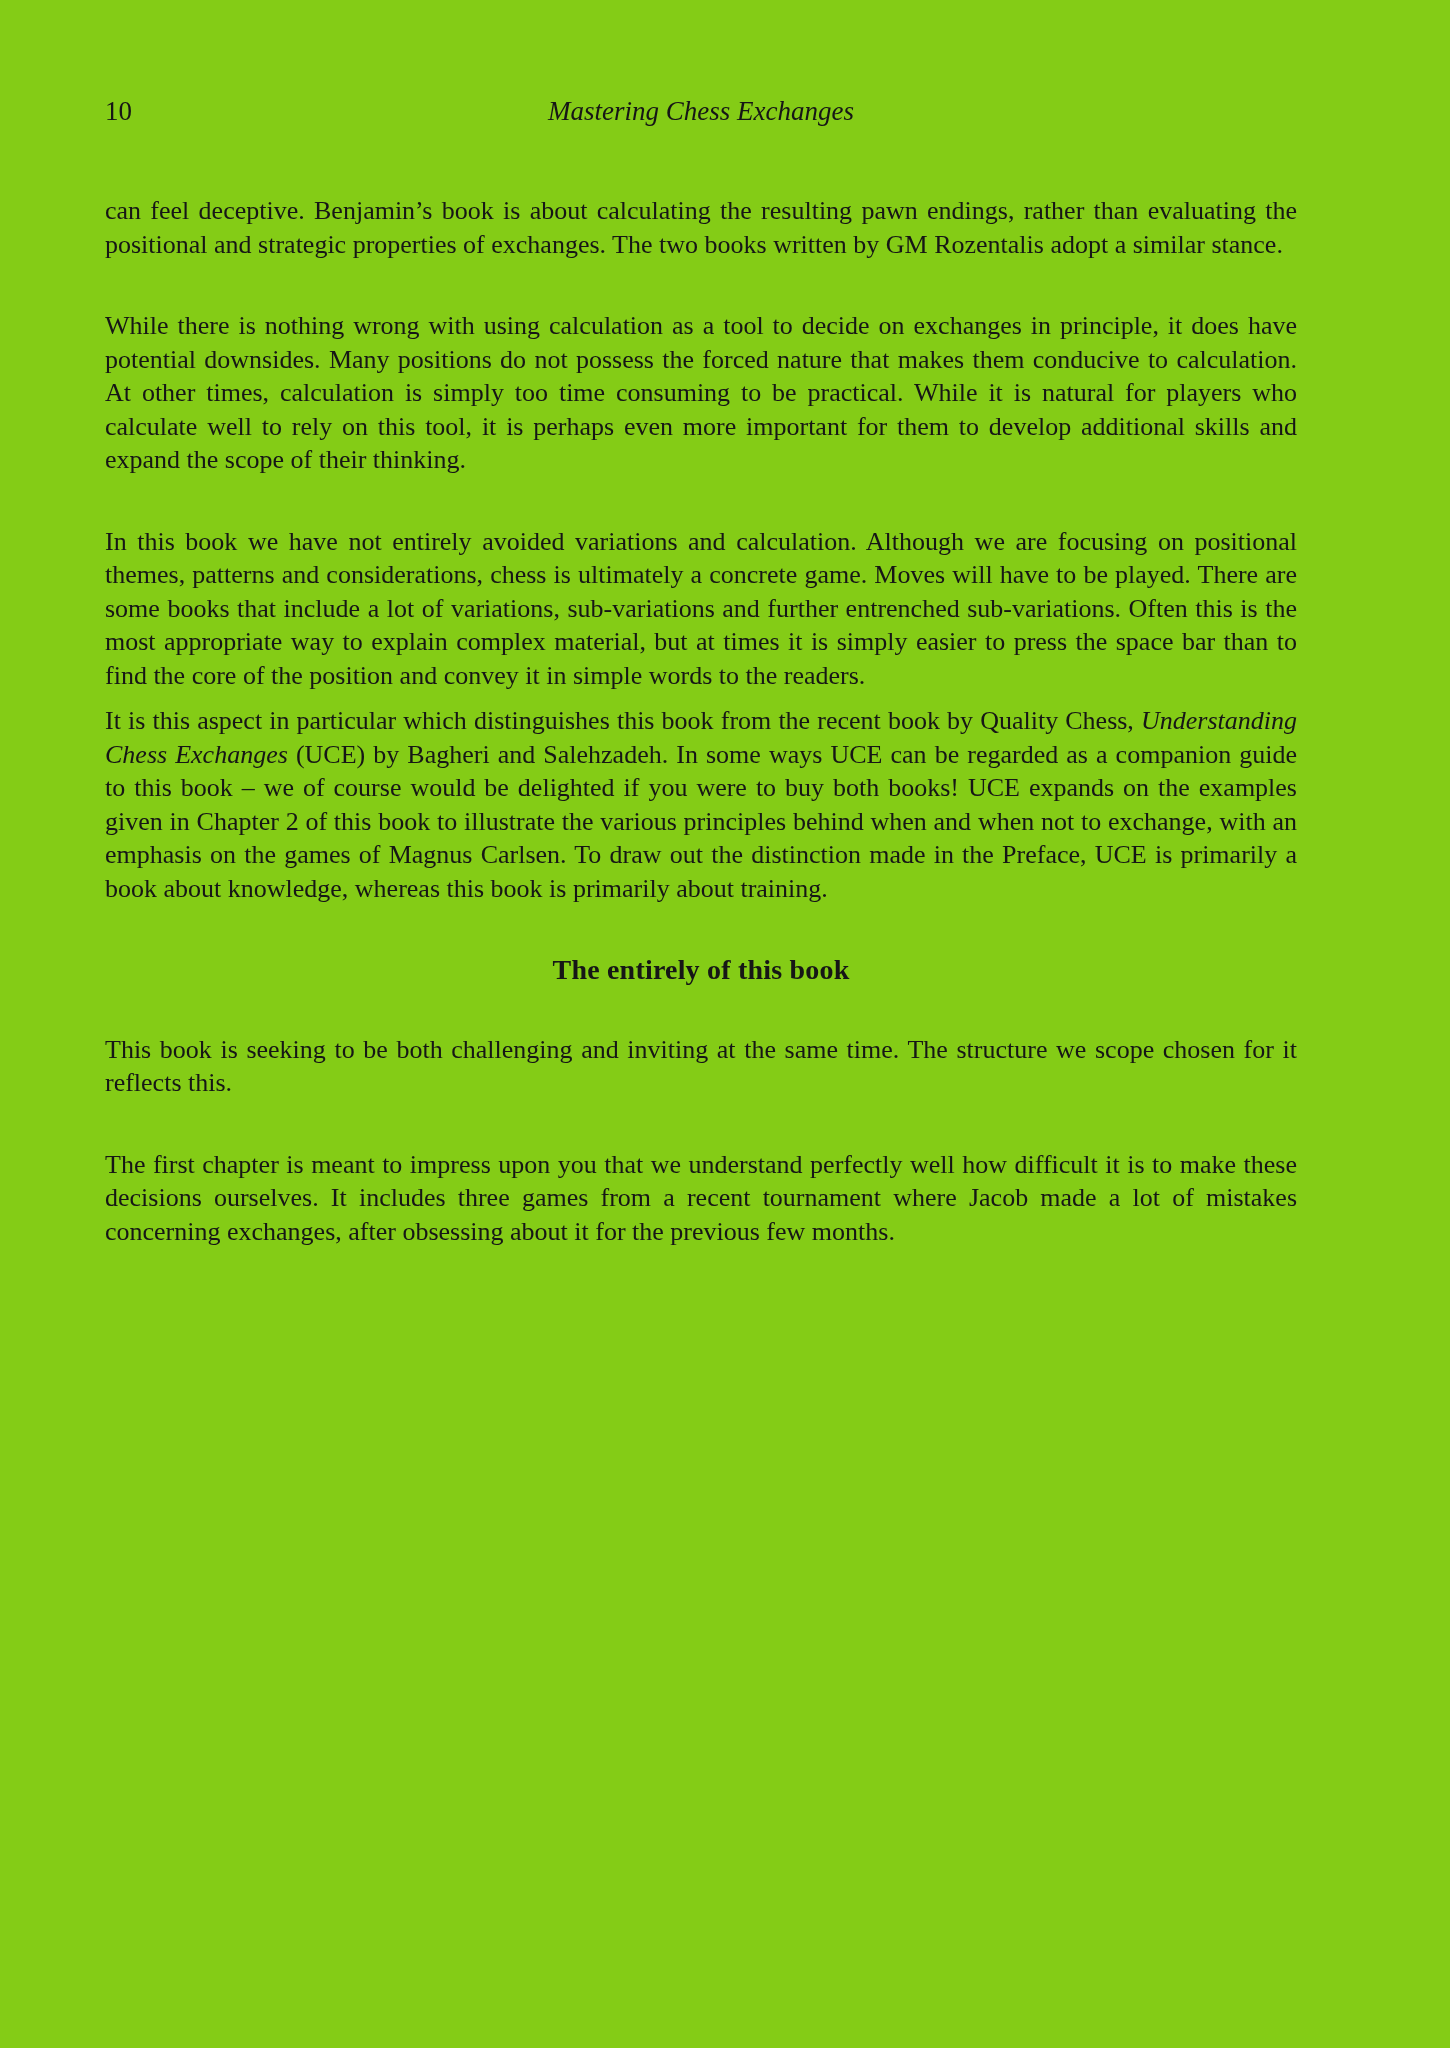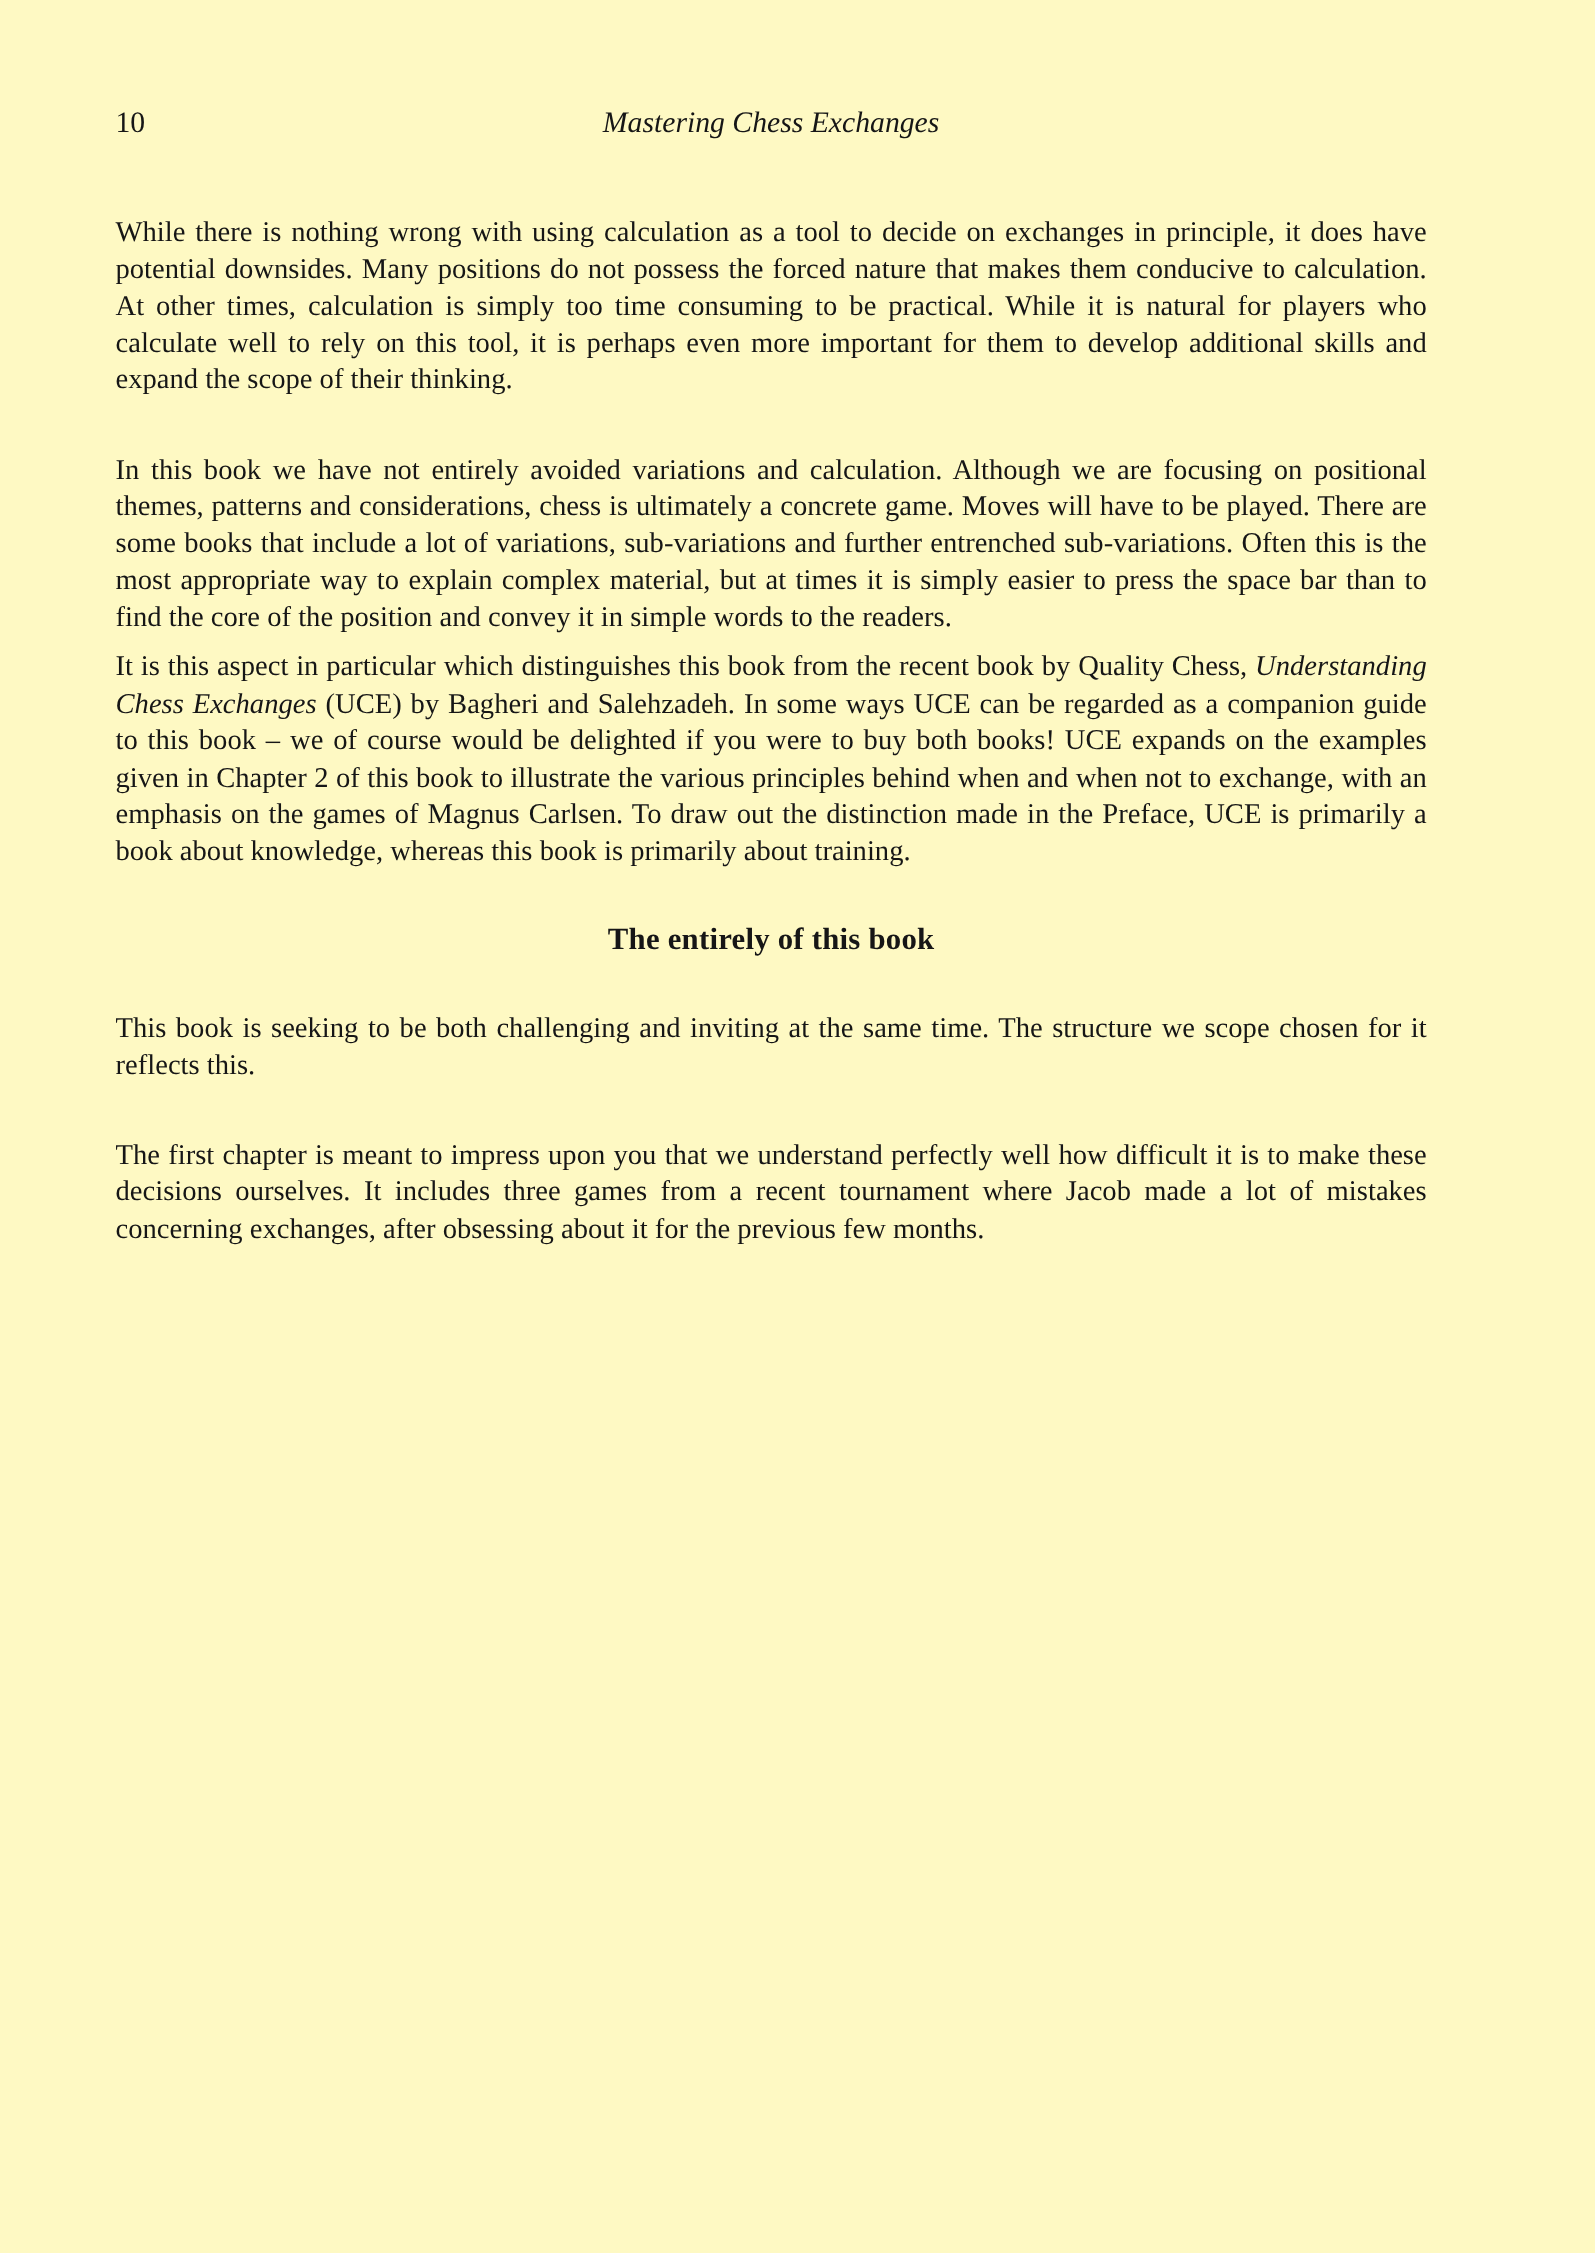--- a/index.html
+++ b/index.html
@@ -5,21 +5,21 @@
   html, body {
     margin: 0;
     padding: 0;
     background: #e8e8e8;
   }
   .page {
     position: relative;
     width: 1450px;
     height: 2048px;
     margin: 0 auto;
-    background: #fef9c3;
+    background: #84cc16;
     color: #161616;
     font-family: "Liberation Serif", "DejaVu Serif", serif;
     overflow: hidden;
   }
   .running-header {
     position: absolute;
     top: 94px;
     left: 105px;
     width: 1192px;
     font-size: 27px;
@@ -68,20 +68,21 @@
 
 <div class="page">
 
   <div class="running-header">
     <span class="page-number">10</span>
     <div class="running-title">Mastering Chess Exchanges</div>
   </div>
 
   <div class="body-text">
 
+    <p>can feel deceptive. Benjamin’s book is about calculating the resulting pawn endings, rather than evaluating the positional and strategic properties of exchanges. The two books written by GM Rozentalis adopt a similar stance.</p>
 
     <p>While there is nothing wrong with using calculation as a tool to decide on exchanges in principle, it does have potential downsides. Many positions do not possess the forced nature that makes them conducive to calculation. At other times, calculation is simply too time consuming to be practical. While it is natural for players who calculate well to rely on this tool, it is perhaps even more important for them to develop additional skills and expand the scope of their thinking.</p>
 
     <p class="no-gap">In this book we have not entirely avoided variations and calculation. Although we are focusing on positional themes, patterns and considerations, chess is ultimately a concrete game. Moves will have to be played. There are some books that include a lot of variations, sub-variations and further entrenched sub-variations. Often this is the most appropriate way to explain complex material, but at times it is simply easier to press the space bar than to find the core of the position and convey it in simple words to the readers.</p>
 
 
 
     <p><span>It is this aspect in particular which distinguishes this book from the recent book by Quality Chess, </span><em>Understanding Chess Exchanges</em><span> (UCE) by Bagheri and Salehzadeh. In some ways UCE can be regarded as a companion guide to this book – we of course would be delighted if you were to buy both books! UCE expands on the examples given in Chapter 2 of this book to illustrate the various principles behind when and when not to exchange, with an emphasis on the games of Magnus Carlsen. To draw out the distinction made in the Preface, UCE is primarily a book about knowledge, whereas this book is primarily about training.</span></p>
 
     <h2 class="section-heading">The entirely of this book</h2>

